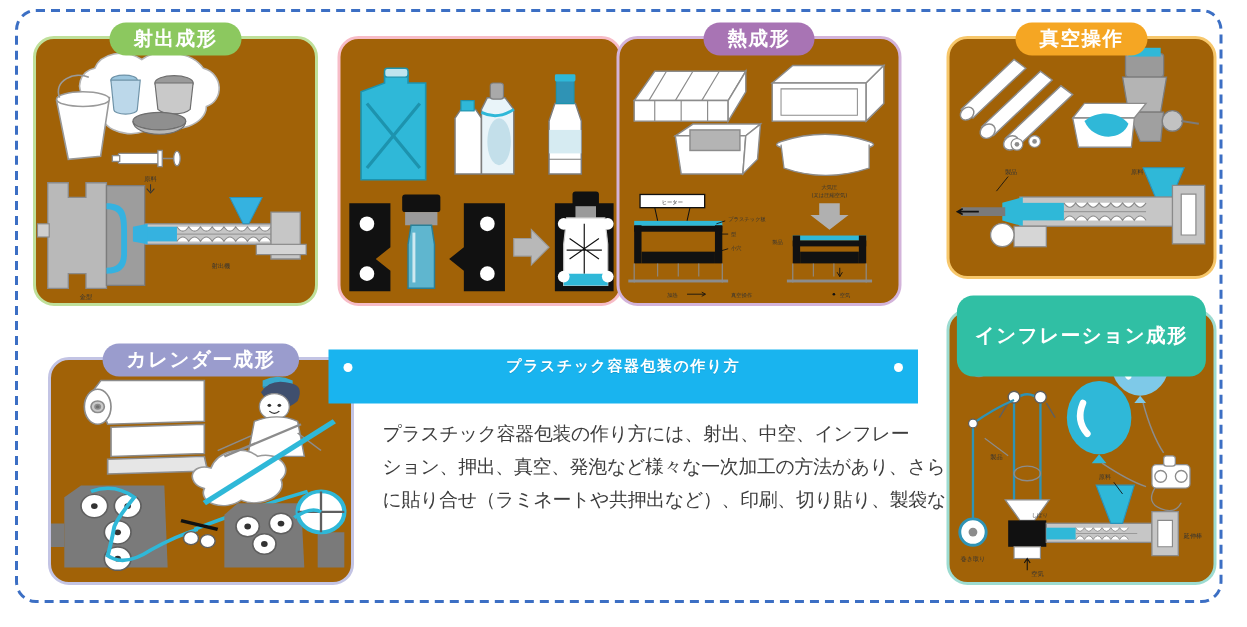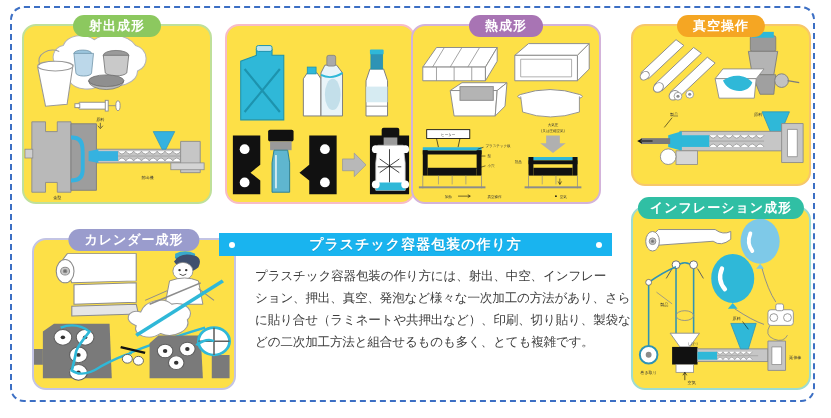--- a/index.html
+++ b/index.html
@@ -27,21 +27,21 @@
     border: 2px dashed #3c6fc4;
     border-radius: 14px;
     box-sizing: border-box;
   }
   
   .panel {
     position: absolute;
     box-sizing: border-box;
     border: 2px solid #cccccc;
     border-radius: 14px;
-    background: #fde047;
+    background: #a16207;
   }
   .panel-head {
     position: absolute;
     top: -11px;
     left: 50%;
     transform: translateX(-50%);
     height: 22px;
     line-height: 22px;
     padding: 0 16px;
     border-radius: 11px;
@@ -63,24 +63,24 @@
   
   #info-card {
     position: absolute;
     left: 219px;
     top: 233px;
     width: 393px;
     height: 140px;
   }
   #info-title {
     position: relative;
-    height: 23px;
+    height: 36px;
     background: #19b4ef;
     color: #ffffff;
-    font-size: 14px;
+    font-size: 10px;
     font-weight: bold;
     letter-spacing: 1px;
     text-align: center;
     line-height: 23px;
     text-shadow: 0 1px 0 rgba(0,0,0,.12);
   }
   .title-dot {
     position: absolute;
     top: 9px;
     width: 6px;
@@ -496,30 +496,29 @@
 
         <path d="M100,118 L126,118 L118,144 L110,144 Z" fill="#2fb8d8" stroke="#2b93bb" stroke-width=".8"></path>
         <text class="dlbl" x="106" y="114" text-anchor="middle">原料</text>
         <path d="M112,116 L118,124" stroke="#111" stroke-width=".6" fill="none"></path>
 
         <path d="M138,136 L156,136 L156,166 L138,166 Z" fill="#c6c6c6" stroke="#8a8a8a" stroke-width=".9"></path>
         <path d="M142,142 L152,142 L152,160 L142,160 Z" fill="#ffffff" stroke="#8a8a8a" stroke-width=".8"></path>
         <text class="dlbl" x="166" y="154" text-anchor="middle">延伸棒</text>
       </svg>
     </div>
-    <div class="panel-head" style="background:#30bfa4; padding:0 12px;">インフレーション成形</div>
+    <div class="panel-head" style="background:#30bfa4; padding:16px 12px;">インフレーション成形</div>
   </div>
 
   <div id="info-card">
     <div id="info-title">
       <span class="title-dot left"></span>
       <span>プラスチック容器包装の作り方</span>
       <span class="title-dot right"></span>
     </div>
     <div id="info-body">
       <p>プラスチック容器包装の作り方には、射出、中空、インフレー</p>
       <p>ション、押出、真空、発泡など様々な一次加工の方法があり、さら</p>
       <p>に貼り合せ（ラミネートや共押出など）、印刷、切り貼り、製袋な</p>
-      <p>どの二次加工方法と組合せるものも多く、とても複雑です。</p>
     </div>
   </div>
 
 </div>
 
 </body></html>

